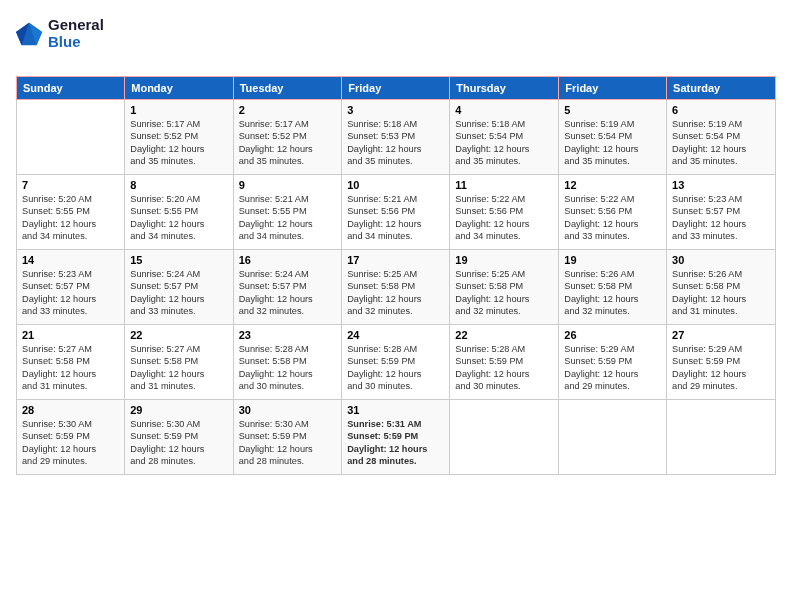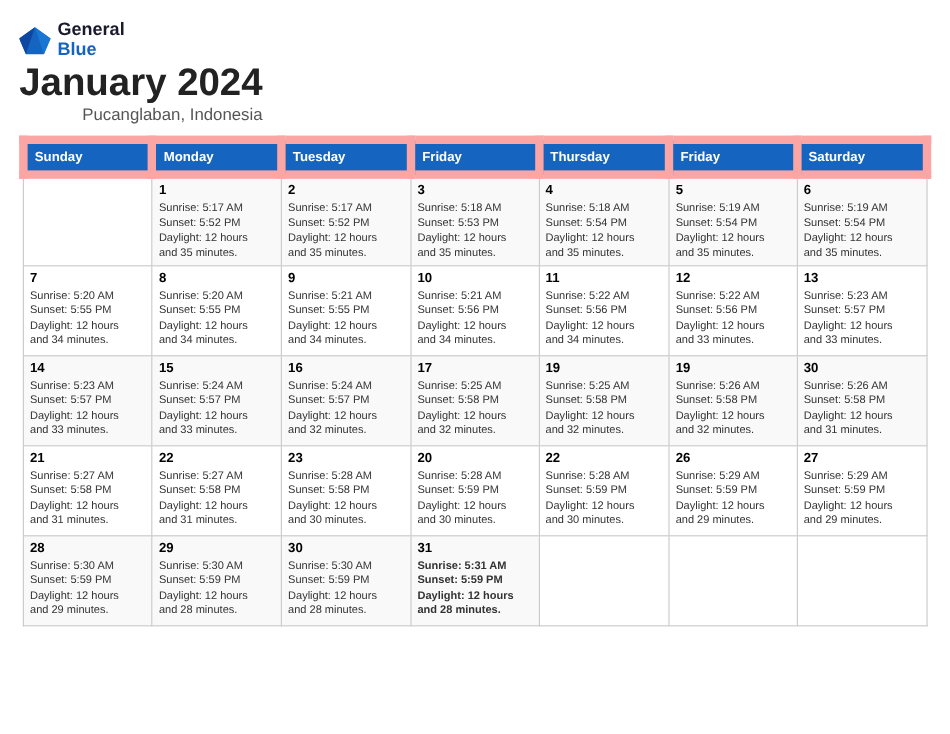--- a/index.html
+++ b/index.html
@@ -13,22 +13,21 @@
     .page {
       width: 792px;
       height: 612px;
       padding: 16px;
       background: #fff;
     }
     .header {
       display: flex;
       justify-content: space-between;
       align-items: flex-start;
-      margin-bottom: 10px;
-      flex-direction: column;
+      margin-bottom: 26px;
     }
     .logo {
       display: flex;
       align-items: center;
       gap: 4px;
     }
     .logo-icon {
       width: 28px;
       height: 28px;
     }
@@ -49,21 +48,21 @@
       border-collapse: collapse;
       font-size: 10px;
     }
     thead tr th {
       background: #1565c0;
       color: #fff;
       text-align: left;
       padding: 5px 6px;
       font-size: 11px;
       font-weight: bold;
-      border: 7px solid #fca5a5;
+      border: 1px solid #fca5a5;
     }
     tbody tr td {
       border: 1px solid #ccc;
       vertical-align: top;
       padding: 4px 5px;
       width: 113px;
       height: 75px;
       background: #fff;
     }
     tbody tr:nth-child(odd) td {
@@ -94,24 +93,20 @@
     <div class="logo">
       <svg class="logo-icon" viewBox="0 0 30 30" xmlns="http://www.w3.org/2000/svg">
         <polygon points="14,4 28,14 22,28 6,28 0,14" fill="#1565c0"></polygon>
         <polygon points="14,4 28,14 22,28" fill="#1976d2"></polygon>
         <polygon points="14,4 0,14 6,28" fill="#0d47a1"></polygon>
       </svg>
       <div>
         <div style="font-size:15px;font-weight:bold;color:#1a1a2e;">General</div>
         <div style="font-size:15px;font-weight:bold;color:#1565c0;">Blue</div>
       </div>
-    </div>
-    <div class="title-block">
-      <div class="cal-title">January 2024</div>
-      <div class="cal-subtitle">Pucanglaban, Indonesia</div>
     </div>
   </div>
 
   <table>
     <thead>
       <tr>
         <th>Sunday</th>
         <th>Monday</th>
         <th>Tuesday</th>
         <th>Friday</th>
@@ -284,21 +279,21 @@
 and 31 minutes.</div>
           </td>
           <td>
             <div class="day-num">23</div>
             <div class="day-info" style="white-space: pre-line;">Sunrise: 5:28 AM
 Sunset: 5:58 PM
 Daylight: 12 hours
 and 30 minutes.</div>
           </td>
           <td>
-            <div class="day-num">20</div>
+            <div class="day-num">24</div>
             <div class="day-info" style="white-space: pre-line;">Sunrise: 5:28 AM
 Sunset: 5:59 PM
 Daylight: 12 hours
 and 30 minutes.</div>
           </td>
           <td>
             <div class="day-num">22</div>
             <div class="day-info" style="white-space: pre-line;">Sunrise: 5:28 AM
 Sunset: 5:59 PM
 Daylight: 12 hours

